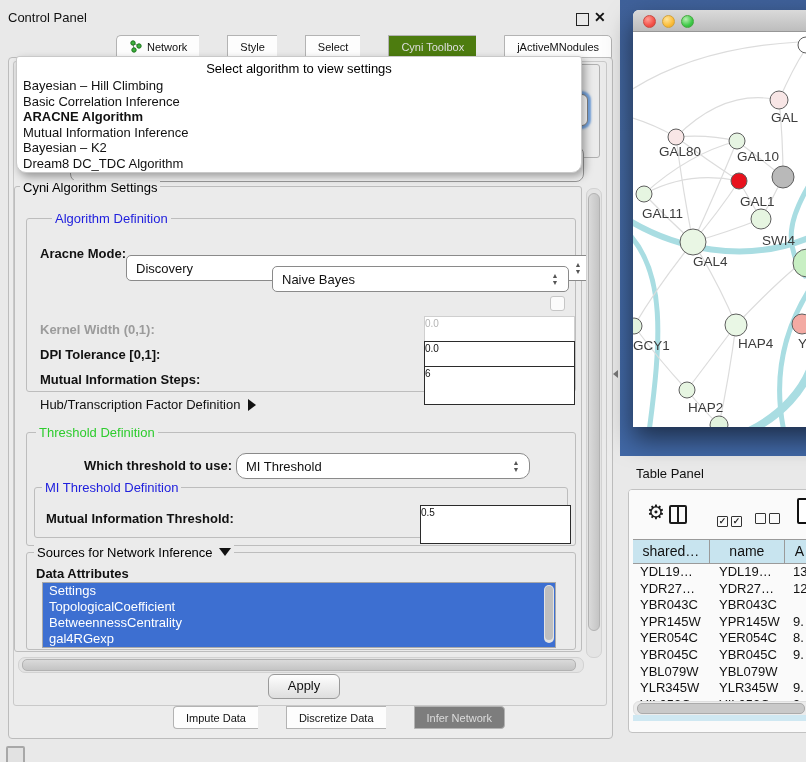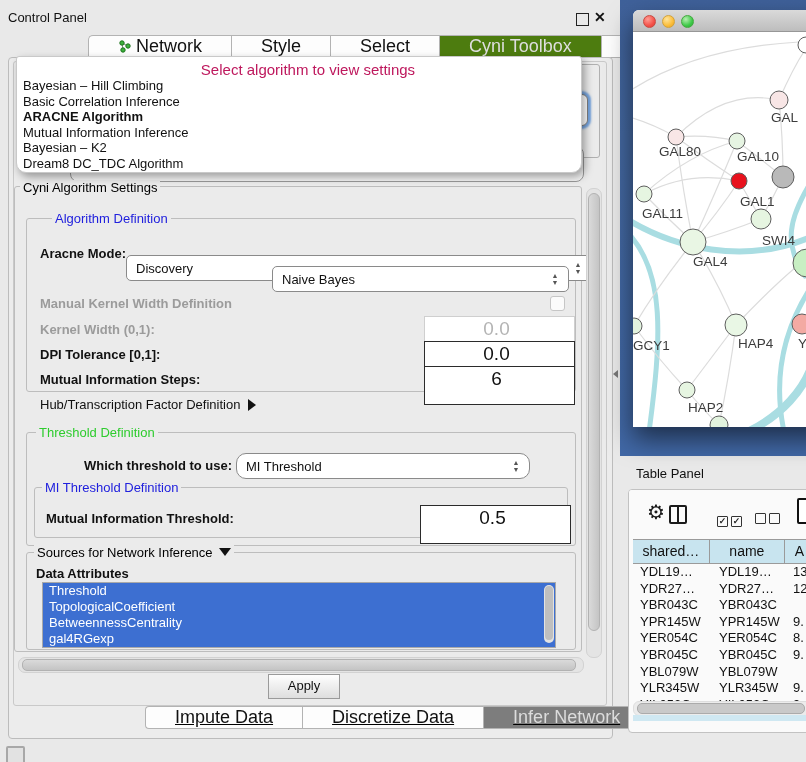--- a/index.html
+++ b/index.html
@@ -7,70 +7,70 @@
   #app{position:relative;width:806px;height:762px;}
   .abs{position:absolute;}
   .b{font-weight:bold;}
   
   .cp-title{left:8px;top:10px;font-size:13px;color:#111;}
   .win-float{left:576px;top:13px;width:11px;height:11px;border:1.6px solid #222;}
   .win-close{left:594px;top:9px;font-size:14px;font-weight:bold;color:#111;}
   
   .tabbar{display:flex;height:23px;}
   #top-tabs{left:88px;top:35px;}
-  .tab{display:flex;align-items:center;gap:5px;padding:0 29px;background:#fdfdfd;border:1px solid #b3b3b3;border-right:none;font-size:18px;color:#111;}
+  .tab{display:flex;align-items:center;gap:5px;padding:0 12px;background:#fdfdfd;border:1px solid #b3b3b3;border-right:none;font-size:11px;color:#111;margin-left:28px;}
   .tab:first-child{border-radius:5px 0 0 0;}
   .tab:last-child{border-right:1px solid #b3b3b3;border-radius:0 5px 0 0;}
   .tab.sel{background:#4d7c0f;color:#dedede;}
-  #bottom-tabs{left:145px;top:706px;text-decoration:underline;}
+  #bottom-tabs{left:145px;top:706px;}
   #bottom-tabs .tab:first-child{border-radius:4px 0 0 4px;}
   #bottom-tabs .tab:last-child{border-radius:0 4px 4px 0;}
   #bottom-tabs .tab.sel{background:#7d7d7d;color:#dcdcdc;}
   
   .cp-outer{left:8px;top:57px;width:603px;height:680px;border:1px solid #bcbcbc;border-radius:4px;background:#ececec;}
   .cp-inner{left:13px;top:61px;width:592px;height:643px;border:1px solid #c9c9c9;border-radius:3px;background:#ebebeb;}
   
   .hid-group{left:22px;top:64px;width:576px;height:92px;border:1px solid #b0b0b0;border-radius:3px;}
   .hid-combo-focus{left:84px;top:94px;width:502px;height:30px;border:1px solid #808080;border-radius:6px;background:#fff;box-shadow:0 0 2px 3px rgba(96,150,219,0.85);}
   .hid-combo2{left:70px;top:146px;width:512px;height:34px;border:1px solid #999;border-radius:8px;background:#f4f4f4;}
   
   .popup{left:16px;top:56px;width:564px;height:115px;background:#fff;border:1px solid #c9c9c9;border-radius:3px 3px 10px 10px;box-shadow:3px 4px 9px rgba(0,0,0,0.35);z-index:6;}
-  .popup-placeholder{position:absolute;left:0;top:4px;width:100%;text-align:center;color:#be185d;font-size:15px;padding-left:9px;}
+  .popup-placeholder{position:absolute;left:0;top:4px;width:100%;text-align:center;color:#000000;font-size:13px;}
   .popup-list{position:absolute;left:6px;top:21px;right:6px;}
   .algo-item{font-size:13px;color:#111;height:15.5px;line-height:15.5px;white-space:nowrap;}
   .algo-item.sel{font-weight:bold;}
   
   .group{border:1px solid #bdbdbd;border-radius:3px;}
   .glabel{position:absolute;padding:0 3px;background:#ebebeb;font-size:13px;white-space:nowrap;}
   .blue{color:#2020dd;}
   .green{color:#2ecc2e;}
   
   .combo{position:absolute;height:24px;background:#fff;border:1px solid #8a8a8a;border-radius:5px;display:flex;align-items:center;}
   .combo-text{font-size:13px;color:#111;padding-left:9px;flex:1;}
   .spin{width:18px;text-align:center;color:#555;font-size:7px;line-height:7px;padding-right:4px;}
   
-  .field{position:absolute;width:143px;height:20px;background:#fff;border:1px solid #2b2b2b;font-size:19px;color:#111;text-align:center;padding:1px 6px 16px 0;box-sizing:content-box;}
+  .field{position:absolute;width:143px;height:20px;background:#fff;border:1px solid #2b2b2b;font-size:10px;color:#111;text-align:left;padding:1px 6px 16px 0;box-sizing:content-box;}
   .field.dis{border:1px solid #cfcfcf;color:#b4b4b4;}
   .lbl{position:absolute;font-size:13px;color:#111;white-space:nowrap;}
   .lbl.dim{color:#9b9b9b;}
   .checkbox{position:absolute;width:13px;height:13px;border:1px solid #c6c6c6;border-radius:3px;background:#fbfbfb;}
   .tri-right{display:inline-block;width:0;height:0;border-left:8px solid #111;border-top:6px solid transparent;border-bottom:6px solid transparent;margin-left:8px;vertical-align:-2px;}
   .tri-down{display:inline-block;width:0;height:0;border-top:8px solid #111;border-left:6px solid transparent;border-right:6px solid transparent;margin-left:6px;vertical-align:1px;}
   
   .attr-list{left:42px;top:582px;width:512px;height:64px;border:1px solid #a9a9a9;background:#fff;overflow:hidden;}
   .attr-item{height:16px;line-height:16px;background:#3d6fd1;color:#fff;font-size:13px;padding-left:6px;}
   .attr-vsb{position:absolute;right:1px;top:2px;width:10px;height:58px;background:#e3e3e3;border-radius:5px;}
   .attr-vsb-thumb{position:absolute;left:1px;top:1px;width:8px;height:54px;background:#bfbfbf;border-radius:4px;}
   
   .vsb{left:586px;top:188px;width:14px;height:468px;background:#e4e4e4;border:1px solid #d2d2d2;border-radius:7px;}
   .vsb-thumb{position:absolute;left:1px;top:4px;width:10px;height:436px;background:linear-gradient(90deg,#dadada,#c4c4c4);border:1px solid #b2b2b2;border-radius:6px;}
   .hsb{left:18px;top:657px;width:564px;height:14px;background:#e4e4e4;border:1px solid #d2d2d2;border-radius:7px;}
   .hsb-thumb{position:absolute;left:3px;top:1px;width:552px;height:10px;background:linear-gradient(#dadada,#c4c4c4);border:1px solid #b2b2b2;border-radius:5px;}
   
-  .apply{left:268px;top:674px;width:70px;height:23px;border:1px solid #9a9a9a;border-radius:0;background:linear-gradient(#fefefe,#dedede);font-size:13px;color:#111;text-align:center;line-height:22px;}
+  .apply{left:268px;top:674px;width:70px;height:23px;border:1px solid #9a9a9a;border-radius:6px;background:linear-gradient(#fefefe,#dedede);font-size:13px;color:#111;text-align:center;line-height:22px;}
   .corner-icon{left:6px;top:746px;width:15px;height:20px;border:2px solid #a8a8a8;border-radius:2px;background:#e2e2e2;}
   .divider-arrow{left:613px;top:370px;width:0;height:0;border-right:5px solid #777;border-top:4px solid transparent;border-bottom:4px solid transparent;}
   
   .desktop{left:620px;top:0;width:186px;height:456px;background:linear-gradient(#3f619a,#43679f 30%,#4168a6);}
   .net-window{left:633px;top:10px;width:200px;height:417px;border-radius:6px 6px 0 0;box-shadow:0 12px 26px rgba(0,0,0,0.55);background:#fff;}
   .net-titlebar{position:absolute;left:0;top:0;width:100%;height:21px;background:linear-gradient(#dadada,#bdbdbd);border-bottom:1px solid #979797;border-radius:6px 6px 0 0;}
   .light{position:absolute;top:5px;width:11px;height:11px;border-radius:50%;}
   .light.red{left:10px;background:radial-gradient(circle at 35% 30%,#ff9d94,#f4524a 60%,#d83a33);border:0.5px solid #c84b42;}
   .light.yellow{left:29px;background:radial-gradient(circle at 35% 30%,#ffe49a,#fbbd3a 60%,#e5a020);border:0.5px solid #d2a23a;}
   .light.green{left:48px;background:radial-gradient(circle at 35% 30%,#b6efb0,#3ec948 60%,#2aa636);border:0.5px solid #43a93e;}
@@ -158,21 +158,20 @@
   <div class="combo" style="left:103px;top:255px;width:464px;margin-left:23px;">
     <span class="combo-text">Discovery</span>
     <span class="spin">▲<br>▼</span>
   </div>
 
   <div class="combo" style="left:272px;top:266px;width:295px;gap:10px;">
     <span class="combo-text">Naive Bayes</span>
     <span class="spin">▲<br>▼</span>
   </div>
 
-  <div class="lbl b dim" style="left:40px;top:296px;">Manual Kernel Width Definition</div>
   <div class="checkbox" style="left:550px;top:296px;"></div>
 
   <div class="lbl b dim" style="left:40px;top:322px;">Kernel Width (0,1):</div>
   <div class="field dis" style="left:424px;top:316px;">0.0</div>
 
   <div class="lbl b" style="left:40px;top:347px;">DPI Tolerance [0,1]:</div>
   <div class="field" style="left:424px;top:341px;">0.0</div>
 
   <div class="lbl b" style="left:40px;top:372px;">Mutual Information Steps:</div>
   <div class="field" style="left:424px;top:366px;">6</div>
@@ -191,21 +190,21 @@
   <div class="abs group" style="left:34px;top:487px;width:532px;height:49px;"></div>
   <div class="glabel blue" style="left:42px;top:480px;">MI Threshold Definition</div>
   <div class="lbl b" style="left:46px;top:511px;">Mutual Information Threshold:</div>
   <div class="field" style="left:420px;top:505px;">0.5</div>
 
   <div class="abs group" style="left:26px;top:552px;width:548px;height:96px;"></div>
   <div class="glabel" style="left:34px;top:545px;"><span>Sources for Network Inference</span><span class="tri-down"></span></div>
   <div class="lbl b" style="left:36px;top:566px;">Data Attributes</div>
   <div class="abs attr-list" id="attr-list">
 
-  <div class="attr-item">Threshold</div>
+  <div class="attr-item">Settings</div>
       <div class="attr-item">TopologicalCoefficient</div>
       <div class="attr-item">BetweennessCentrality</div>
       <div class="attr-item">gal4RGexp</div>
       <div class="attr-vsb">
         <div class="attr-vsb-thumb"></div>
       </div>
     </div>
 
   <div class="abs vsb">
       <div class="vsb-thumb"></div>

